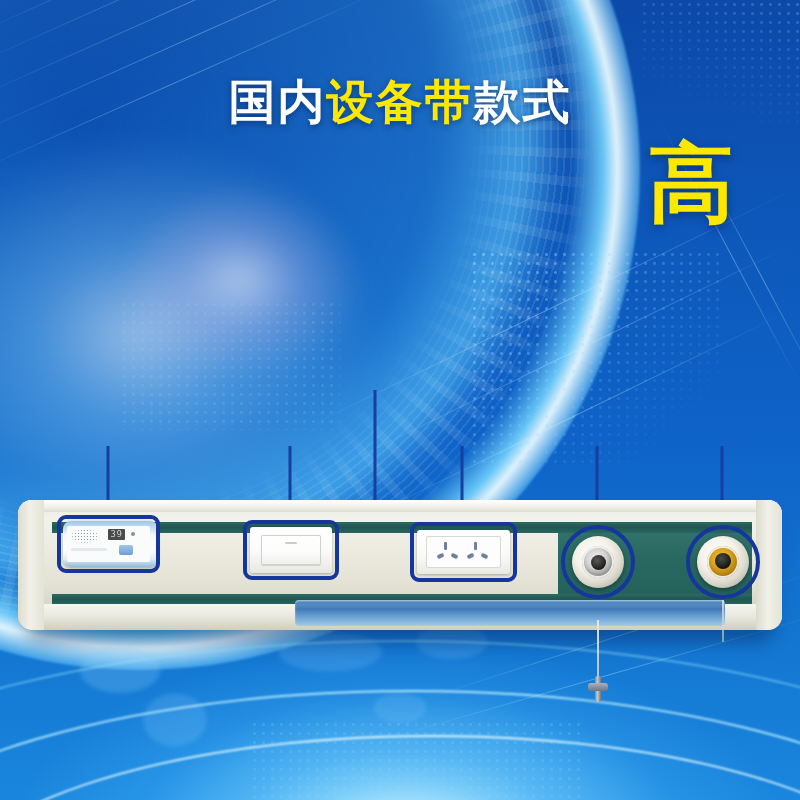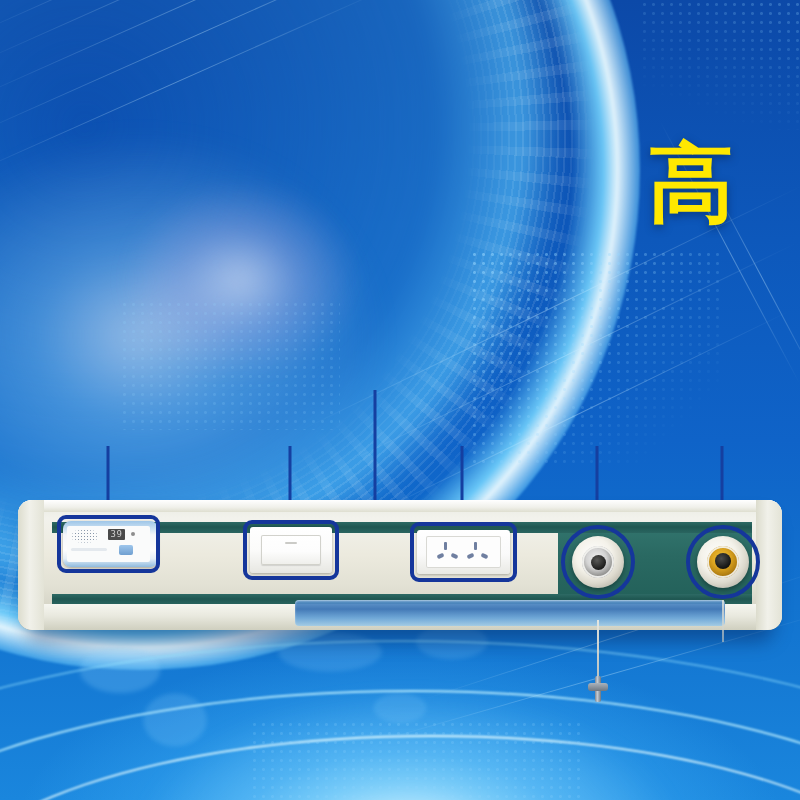--- a/index.html
+++ b/index.html
@@ -271,20 +271,23 @@
   <div class="arc arc-c"></div>
   <div class="arc arc-a"></div>
   <div class="arc arc-b"></div>
 
   <div class="dots dots-a"></div>
   <div class="dots dots-b"></div>
   <div class="dots dots-c"></div>
   <div class="dots dots-d"></div>
 
   <div class="headline">
+    <div class="hl-line1">
+      <span class="hl-w">国内</span><span class="hl-y">设备带</span><span class="hl-w">款式</span>
+    </div>
   </div>
   <div class="hl-big">高</div>
 
   <div id="callouts">
       <div class="cl-text" style="left: 108px; top: 418px;">呼叫对讲机分机</div>
       <div class="leader" style="left: 108px; top: 446px; height: 76px;"></div>
       <div class="cl-text" style="left: 290px; top: 418px;">电源开关</div>
       <div class="leader" style="left: 290px; top: 446px; height: 78px;"></div>
       <div class="cl-text" style="left: 375px; top: 362px;">床头灯</div>
       <div class="leader" style="left: 375px; top: 390px; height: 222px;"></div>

